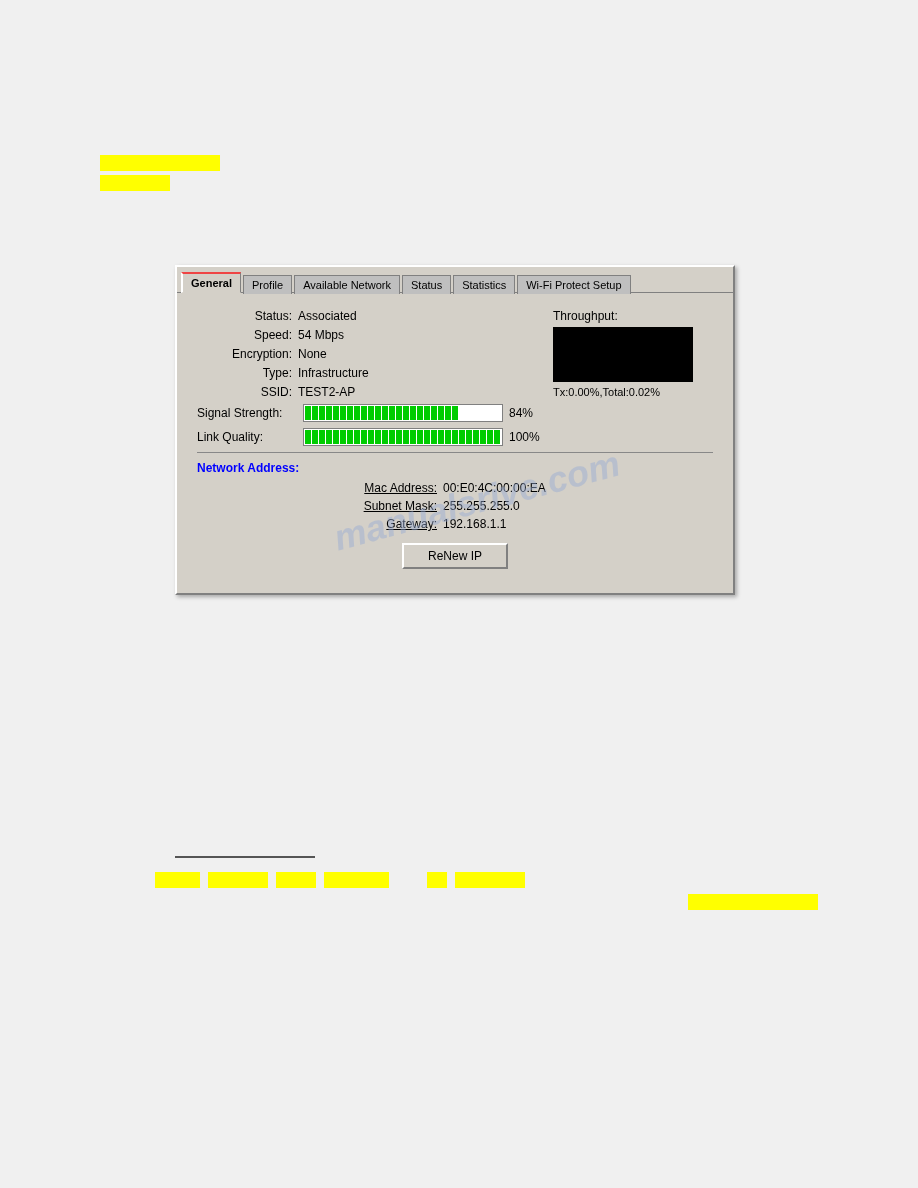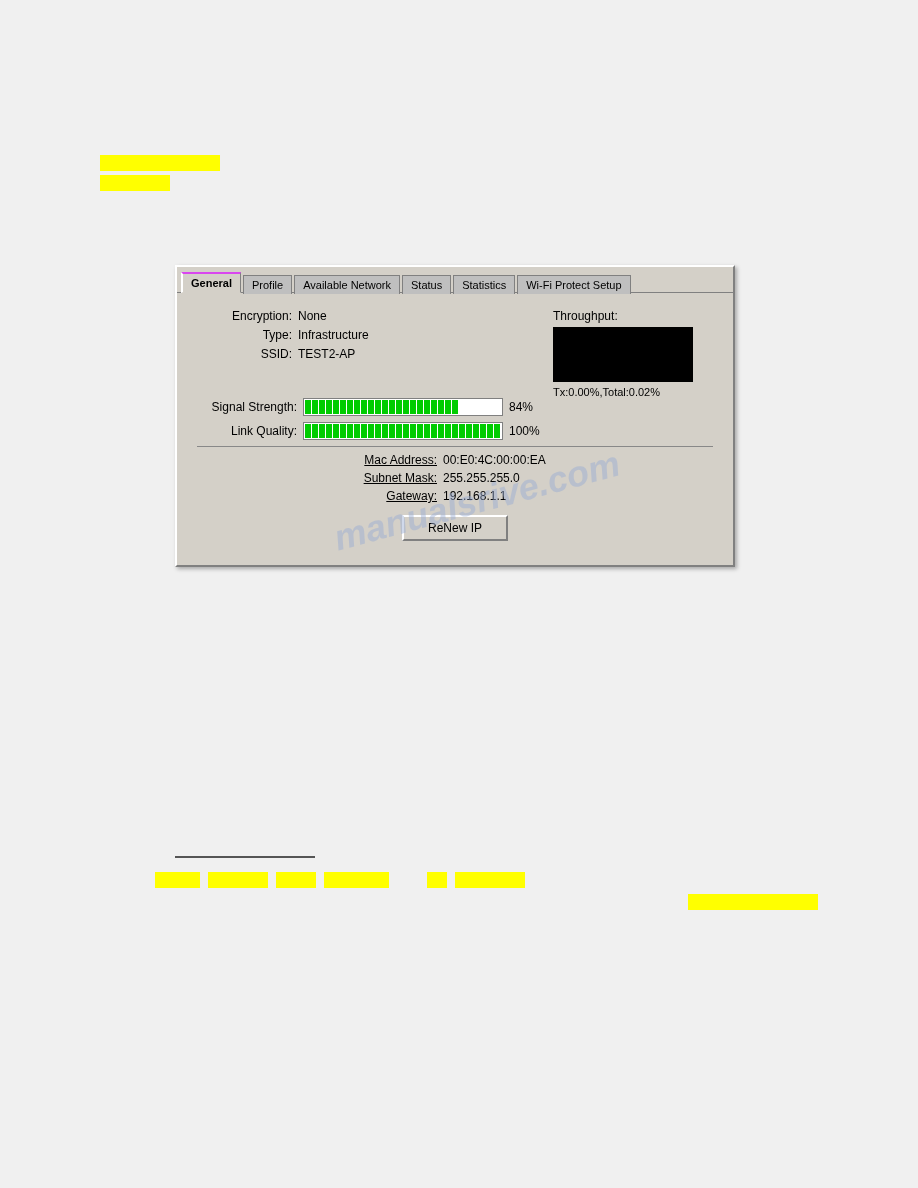--- a/index.html
+++ b/index.html
@@ -61,21 +61,21 @@
       border: 1px solid #808080;
       border-bottom: none;
       background: #d4d0c8;
       margin-right: 2px;
       position: relative;
       top: 1px;
     }
 
     .tab.active {
       background: #d4d0c8;
-      border-top: 2px solid #d946ef;
+      border-top: 2px solid #ef4444;
       border-left: 2px solid #ffffff;
       border-bottom: 1px solid #d4d0c8;
       z-index: 2;
       font-weight: bold;
     }
 
     .tab:not(.active) {
       background: #bfbfbf;
       top: 2px;
     }
@@ -138,21 +138,21 @@
     }
 
     
     .bar-row {
       display: flex;
       align-items: center;
       margin-bottom: 6px;
     }
 
     .bar-label {
-      text-align: right;
+      text-align: left;
       width: 100px;
       margin-right: 6px;
       font-size: 12px;
     }
 
     .bar-container {
       width: 200px;
       height: 18px;
       border: 1px solid #808080;
       background: #fff;
@@ -305,20 +305,28 @@
     <div class="tab">
       <span>Wi-Fi Protect Setup</span>
     </div>
   </div>
 
   <div class="dialog-content">
 
     <div class="content-grid">
 
       <div class="left-section">
+        <div class="status-row">
+          <span class="status-label">Status:</span>
+          <span class="status-value">Associated</span>
+        </div>
+        <div class="status-row">
+          <span class="status-label">Speed:</span>
+          <span class="status-value">54 Mbps</span>
+        </div>
         <div class="status-row">
           <span class="status-label">Encryption:</span>
           <span class="status-value">None</span>
         </div>
         <div class="status-row">
           <span class="status-label">Type:</span>
           <span class="status-value">Infrastructure</span>
         </div>
         <div class="status-row">
           <span class="status-label">SSID:</span>
@@ -398,20 +406,21 @@
             <div class="bar-segment"></div>
             <div class="bar-segment"></div>
           </div>
       </div>
       <span class="bar-percent">100%</span>
     </div>
 
     <hr class="divider-line">
 
     <div class="address-section">
+      <div class="network-address-title">Network Address:</div>
 
       <div class="address-row">
         <span class="address-label">Mac Address:</span>
         <span class="address-value">00:E0:4C:00:00:EA</span>
       </div>
       <div class="address-row">
         <span class="address-label">Subnet Mask:</span>
         <span class="address-value">255.255.255.0</span>
       </div>
       <div class="address-row">

